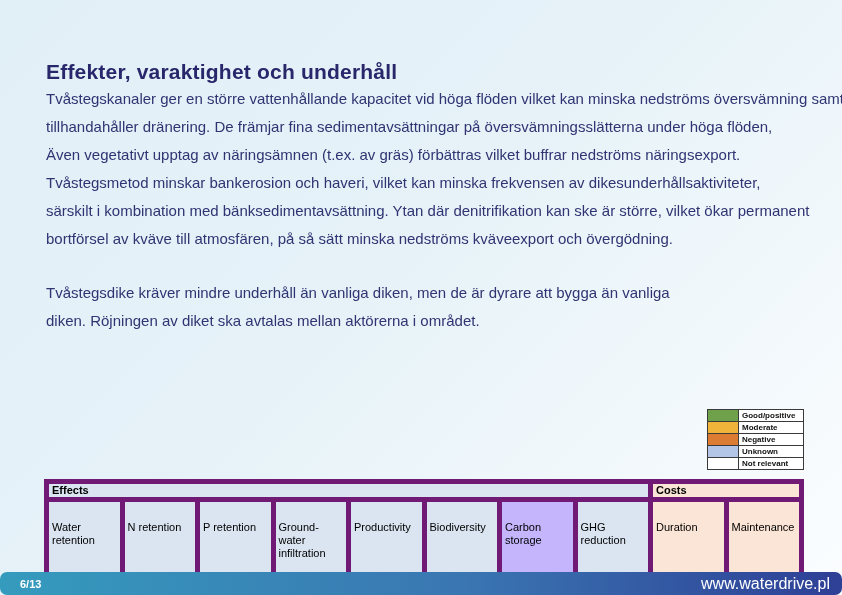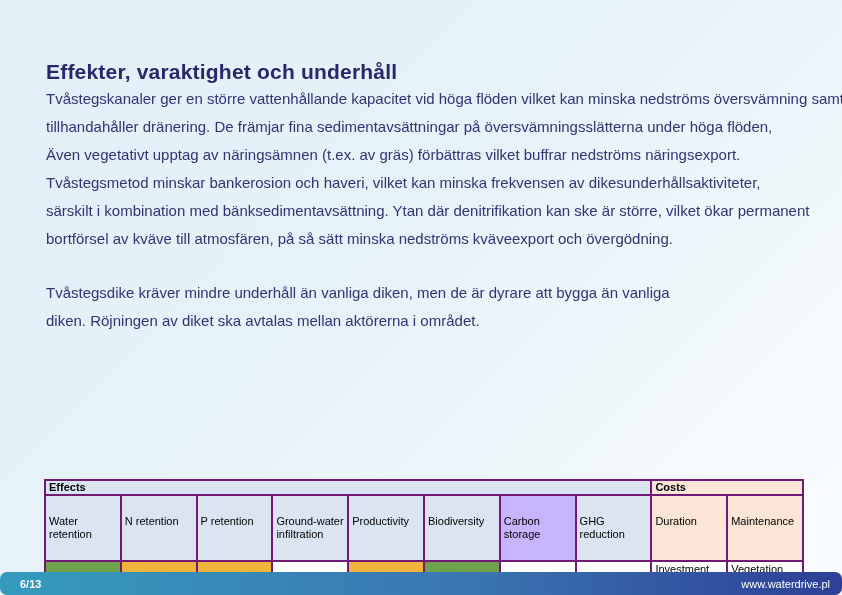--- a/index.html
+++ b/index.html
@@ -37,21 +37,21 @@
     font-size: 8px; color: #111111; padding: 0 0 0 3px;
     font-weight: 600; line-height: 11px; white-space: nowrap;
   }
 
   
   .matrix {
     position: absolute; left: 44px; top: 479px; width: 760px;
     border-collapse: collapse; table-layout: fixed;
     border: 2px solid #111111; background: #ffffff;
   }
-  .matrix td { border: 2px solid #701a75; vertical-align: top; }
+  .matrix td { border: 5px solid #701a75; vertical-align: top; }
   .matrix .group-cell {
     height: 14px; font-size: 11px; font-weight: bold; color: #000000;
     padding: 0 3px; line-height: 13px;
   }
   .matrix .head-cell {
     height: 27px; font-size: 11px; color: #000000;
     padding: 19px 3px; line-height: 13px;
   }
   .matrix .value-cell {
     height: 28px; font-size: 11px; color: #000000;
@@ -60,21 +60,21 @@
 
   
   .footer {
     position: absolute; left: 0; bottom: 0; width: 842px; height: 23px;
     background: linear-gradient(90deg, #359bbd 0%, #3a76b2 55%, #2e3f96 100%);
     display: flex; align-items: center; justify-content: space-between;
     color: #ffffff;
     border-radius: 7px;
   }
   .page-number { margin-left: 20px; font-size: 11px; font-weight: bold; }
-  .website { margin-right: 12px; font-size: 11px; color: #ffffff; text-decoration: none; }
+  .website { margin-right: 12px; font-size: 16px; color: #ffffff; text-decoration: none; }
 </style>
 </head>
 <body>
 
 <div class="slide">
 
   <h1 class="title">Effekter, varaktighet och underhåll</h1>
 
   <div class="body-paragraphs">
       <div class="para">
@@ -84,20 +84,44 @@
         <div class="line">Tvåstegsmetod minskar bankerosion och haveri, vilket kan minska frekvensen av dikesunderhållsaktiviteter,</div>
         <div class="line">särskilt i kombination med bänksedimentavsättning. Ytan där denitrifikation kan ske är större, vilket ökar permanent</div>
         <div class="line">bortförsel av kväve till atmosfären, på så sätt minska nedströms kväveexport och övergödning.</div>
       </div>
       <div class="para">
         <div class="line">Tvåstegsdike kräver mindre underhåll än vanliga diken, men de är dyrare att bygga än vanliga</div>
         <div class="line">diken. Röjningen av diket ska avtalas mellan aktörerna i området.</div>
       </div>
     </div>
 
+  <table class="legend">
+    <tbody>
+        <tr>
+          <td class="swatch-cell" style="background: rgb(111, 161, 75);"></td>
+          <td class="label-cell">Good/positive</td>
+        </tr>
+        <tr>
+          <td class="swatch-cell" style="background: rgb(241, 180, 58);"></td>
+          <td class="label-cell">Moderate</td>
+        </tr>
+        <tr>
+          <td class="swatch-cell" style="background: rgb(220, 123, 50);"></td>
+          <td class="label-cell">Negative</td>
+        </tr>
+        <tr>
+          <td class="swatch-cell" style="background: rgb(180, 198, 231);"></td>
+          <td class="label-cell">Unknown</td>
+        </tr>
+        <tr>
+          <td class="swatch-cell" style="background: rgb(255, 255, 255);"></td>
+          <td class="label-cell">Not relevant</td>
+        </tr>
+      </tbody>
+  </table>
 
   <table class="matrix">
     <tbody>
         <tr>
           <td class="group-cell" colspan="8" style="background: rgb(219, 229, 241);">Effects</td>
           <td class="group-cell" colspan="2" style="background: rgb(251, 229, 214);">Costs</td>
         </tr>
         <tr>
           <td class="head-cell" style="background: rgb(219, 229, 241);">Water retention</td>
           <td class="head-cell" style="background: rgb(219, 229, 241);">N retention</td>

